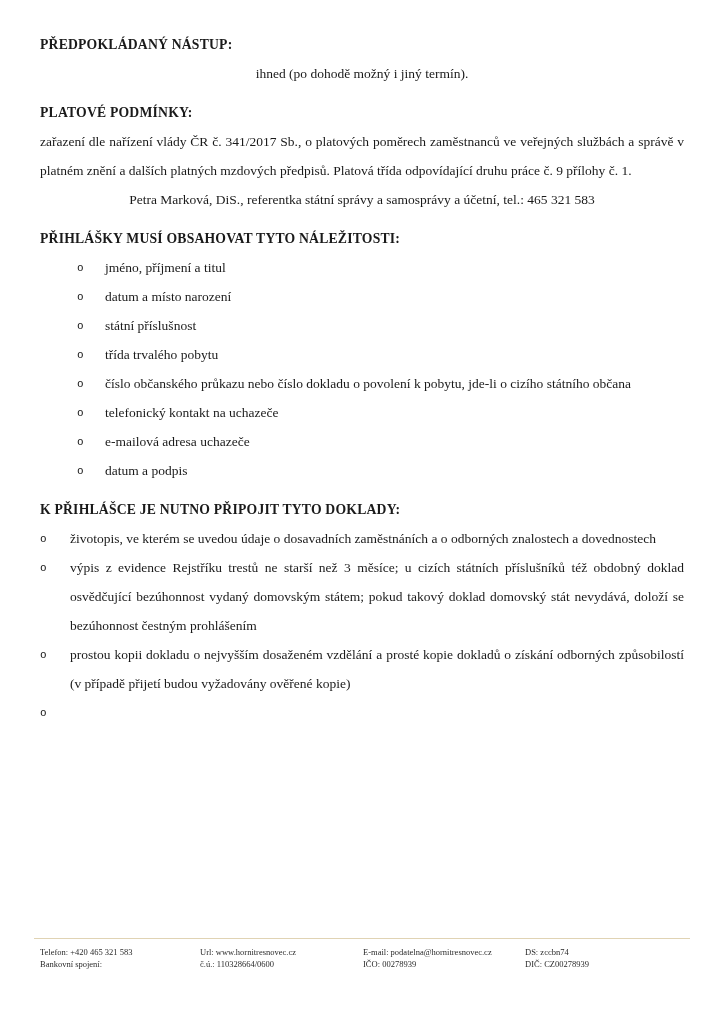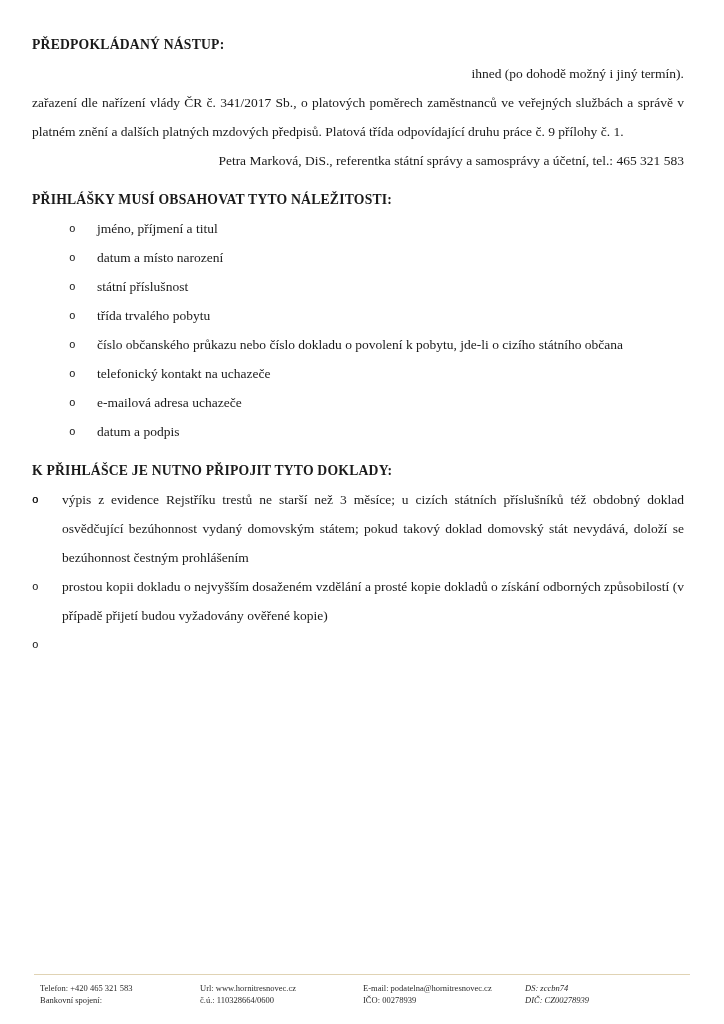--- a/index.html
+++ b/index.html
@@ -8,38 +8,38 @@
     background: #ffffff;
     color: #1a1a1a;
     font-family: "Liberation Serif", serif;
     position: relative;
     overflow: hidden;
   }
   .page {
     position: absolute;
     top: 0; left: 0;
     width: 724px;
-    padding: 30px 40px 0 32px;
+    padding: 30px 40px 0 40px;
     box-sizing: border-box;
     font-size: 13.5px;
     line-height: 29px;
   }
   .heading {
     font-size: 13.7px;
     font-weight: bold;
     margin: 10px 0 0 0;
     line-height: 29px;
     letter-spacing: 0.2px;
   }
   .heading.first { margin-top: 0; }
   p.body-text {
     margin: 0;
     text-align: justify;
   }
-  p.body-text.left { text-align: right; }
+  p.body-text.left { text-align: center; }
   ul.checklist, ul.doclist {
     list-style: none;
     margin: 0; padding: 0;
   }
   ul.checklist li {
     position: relative;
     padding-left: 65px;
   }
   ul.checklist li .bullet {
     position: absolute;
@@ -55,49 +55,50 @@
   }
   ul.doclist li .bullet {
     position: absolute;
     left: 0; top: 0;
     font-family: "DejaVu Sans Mono", monospace;
     font-size: 11px;
     line-height: 29px;
   }
   .footer {
     position: absolute;
-    left: 0; top: 974px;
+    left: 0; top: 938px;
     width: 724px;
   }
   .footer-rule {
     border: none;
     border-top: 1px solid #e0d3b4;
     margin: 0 34px;
   }
   .footer-cols {
     display: flex;
     padding: 7px 0 0 40px;
     font-size: 8.5px;
     line-height: 12px;
     color: #2a2a2a;
   }
   .footer-col-1 { width: 160px; }
   .footer-col-2 { width: 163px; }
   .footer-col-3 { width: 162px; }
-  .footer-col-4 { width: 150px; font-style: italic; }
+  .footer-col-4 { width: 150px; }
   .fline { white-space: nowrap; }
 </style>
 </head>
 <body>
 
 <div class="page">
 
   <div class="heading first">PŘEDPOKLÁDANÝ NÁSTUP:</div>
   <p class="body-text left">ihned (po dohodě možný i jiný termín).</p>
 
+  <div class="heading">PLATOVÉ PODMÍNKY:</div>
   <p class="body-text">zařazení dle nařízení vlády ČR č. 341/2017 Sb., o platových poměrech zaměstnanců ve veřejných službách a správě v platném znění a dalších platných mzdových předpisů. Platová třída odpovídající druhu práce č. 9 přílohy č. 1.</p>
 
   <p class="body-text left">Petra Marková, DiS., referentka státní správy a samosprávy a účetní, tel.: 465 321 583</p>
 
   <div class="heading">PŘIHLÁŠKY MUSÍ OBSAHOVAT TYTO NÁLEŽITOSTI:</div>
   <ul class="checklist">
     <li>
       <span class="bullet">o</span>
       <span>jméno, příjmení a titul</span>
     </li>
@@ -128,20 +129,21 @@
     <li>
       <span class="bullet">o</span>
       <span>datum a podpis</span>
     </li>
   </ul>
 
   <div class="heading">K PŘIHLÁŠCE JE NUTNO PŘIPOJIT TYTO DOKLADY:</div>
   <ul class="doclist">
     <li>
       <span class="bullet">o</span>
+      <span>životopis, ve kterém se uvedou údaje o dosavadních zaměstnáních a o odborných znalostech a dovednostech</span>
     </li>
     <li>
       <span class="bullet">o</span>
       <span>výpis z evidence Rejstříku trestů ne starší než 3 měsíce; u cizích státních příslušníků též obdobný doklad osvědčující bezúhonnost vydaný domovským státem; pokud takový doklad domovský stát nevydává, doloží se bezúhonnost čestným prohlášením</span>
     </li>
     <li>
       <span class="bullet">o</span>
       <span>prostou kopii dokladu o nejvyšším dosaženém vzdělání a prosté kopie dokladů o získání odborných způsobilostí (v případě přijetí budou vyžadovány ověřené kopie)</span>
     </li>
     <li>

